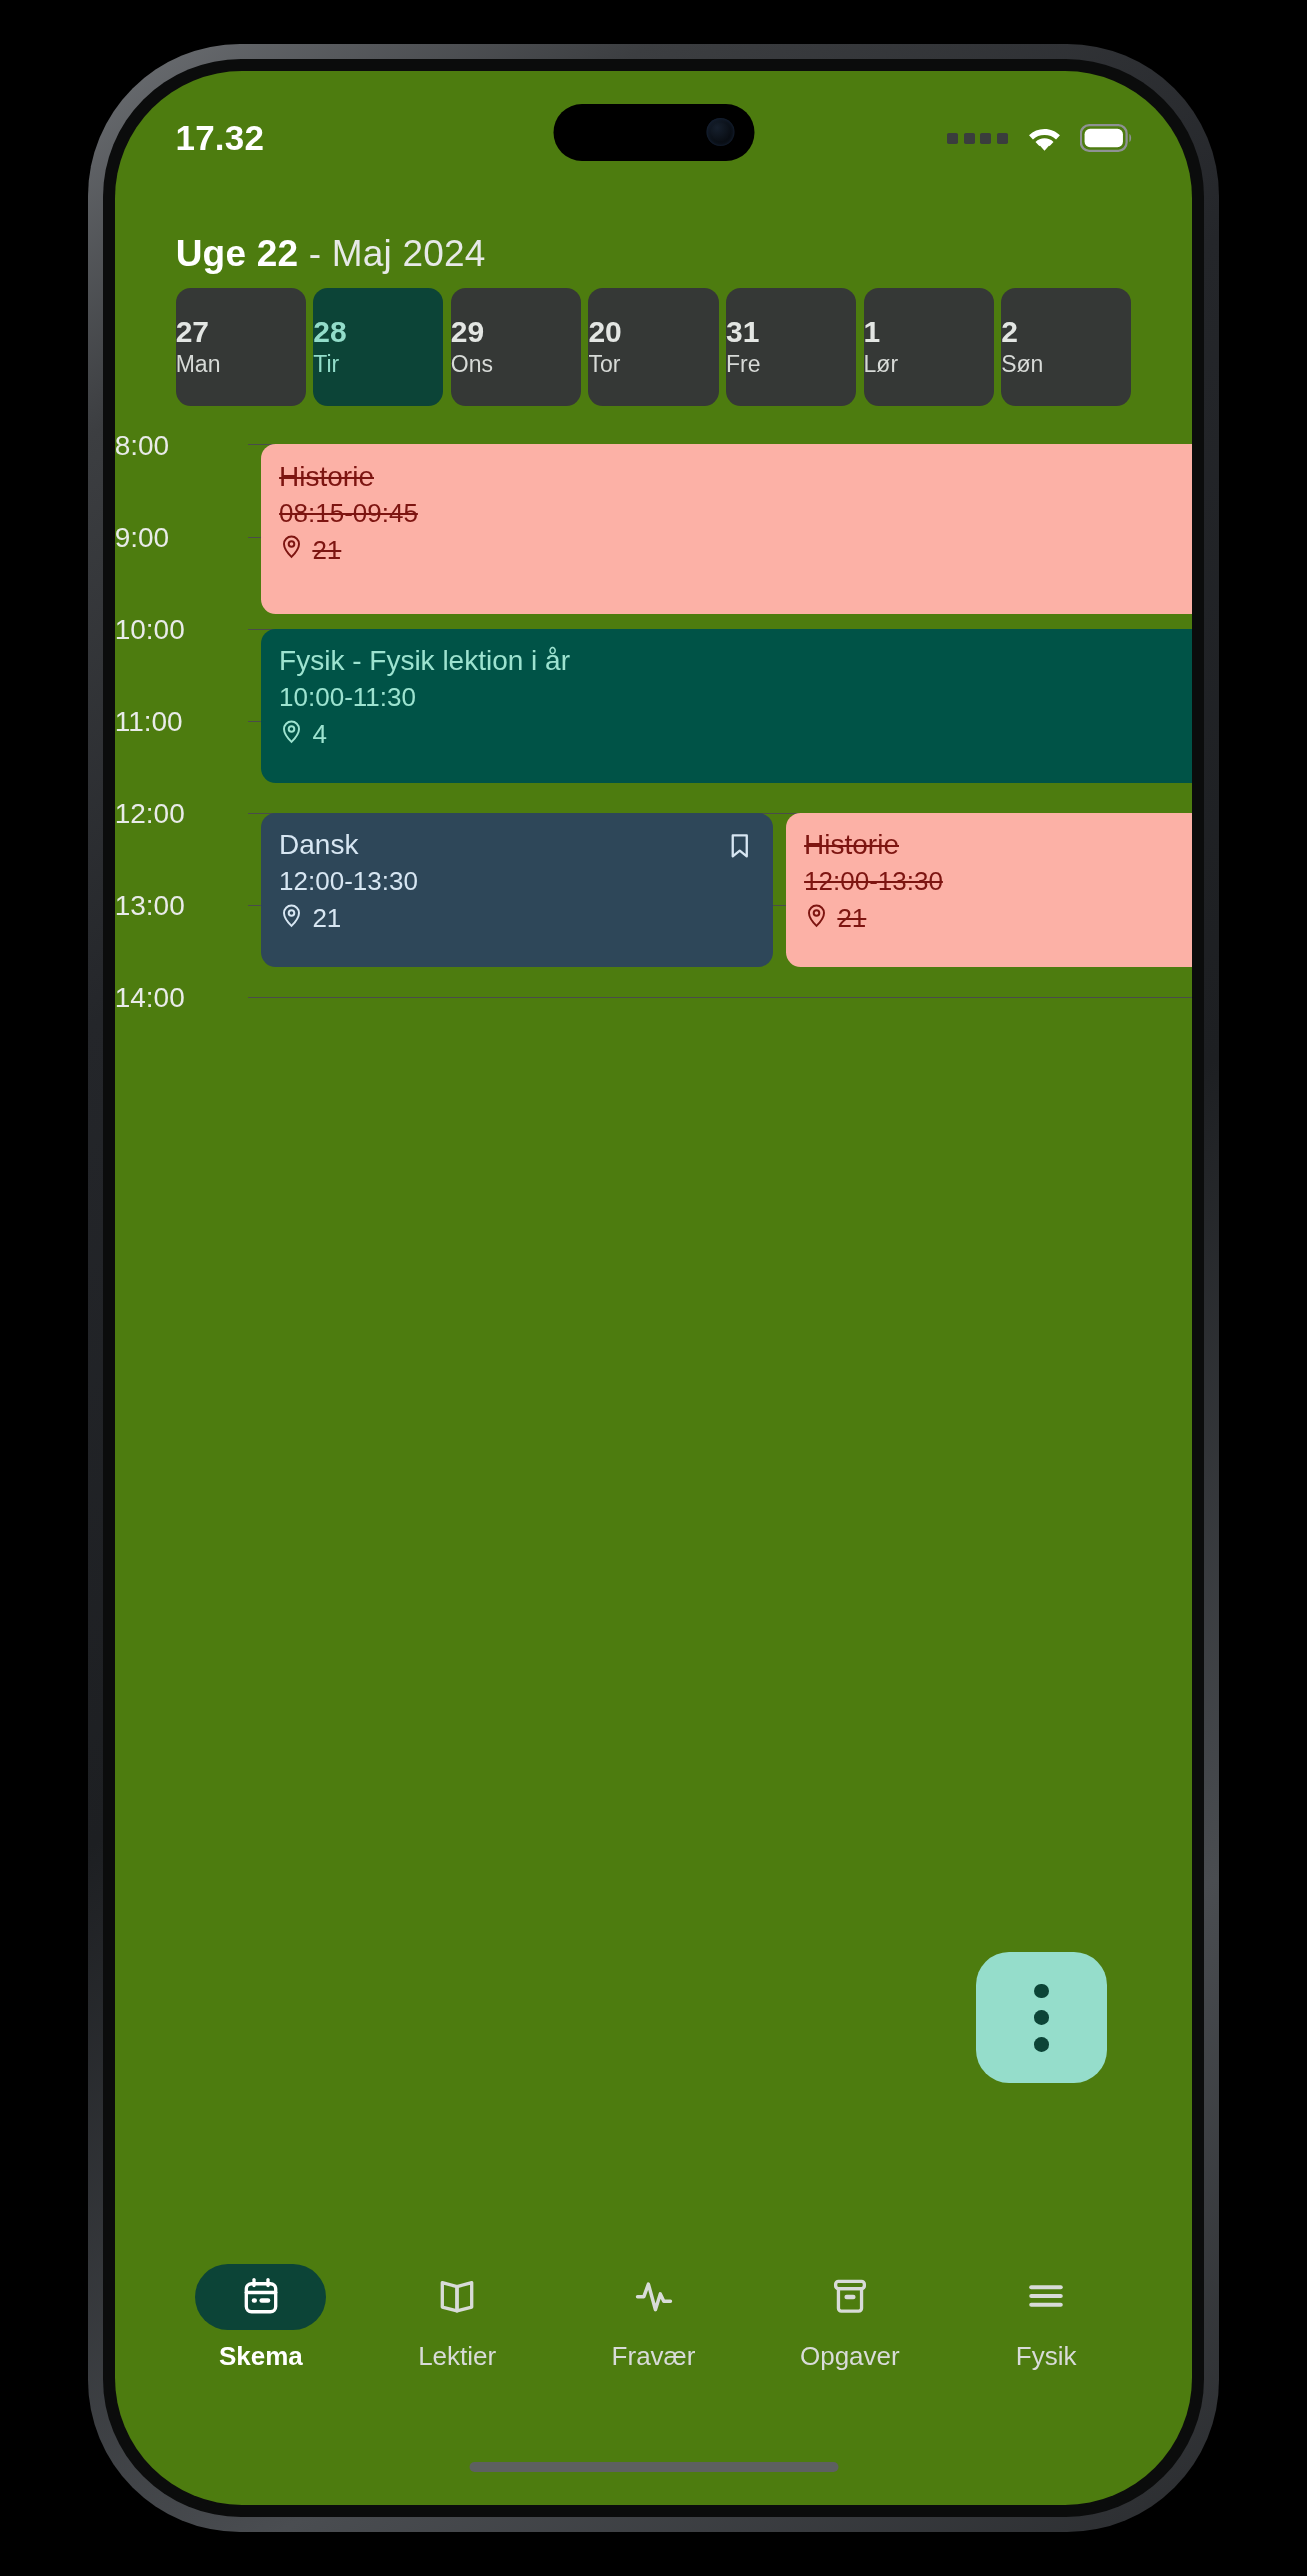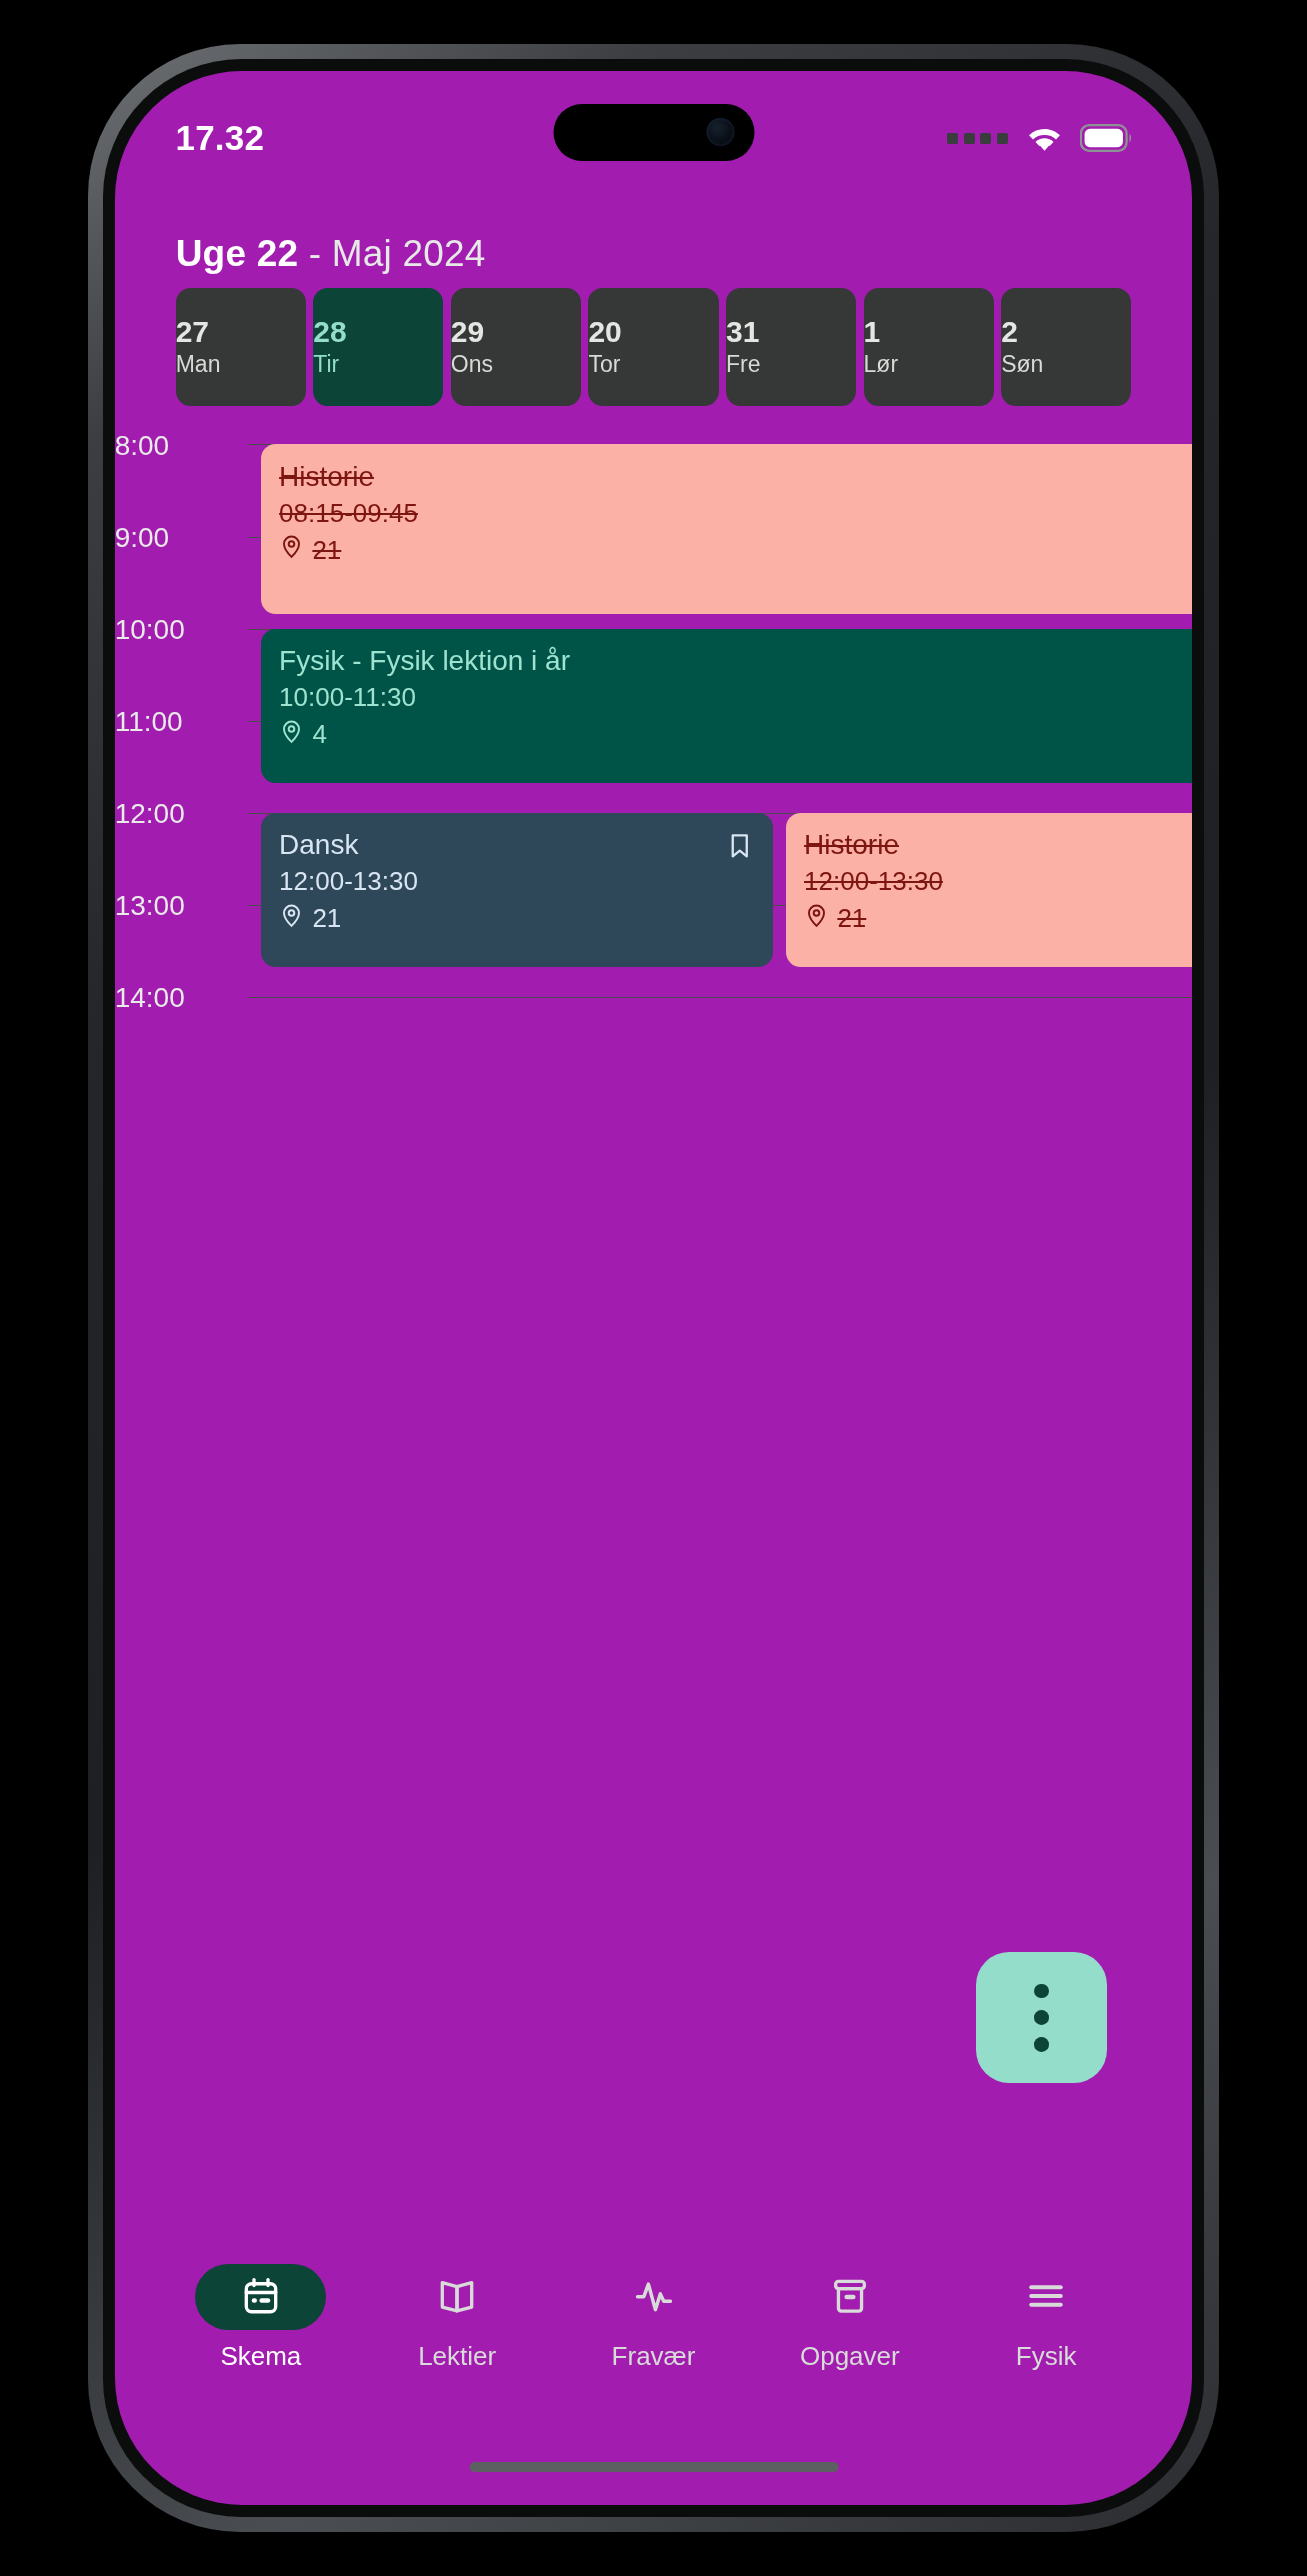--- a/index.html
+++ b/index.html
@@ -22,21 +22,21 @@
   #phone-bezel{
     width:100%; height:100%;
     border-radius:138px;
     background:#0b0c0c;
     padding:12px;
   }
   #screen{
     position:relative;
     width:100%; height:100%;
     border-radius:127px;
-    background:#a21caf;
+    background:#4d7c0f;
     overflow:hidden;
   }
 
   
   .side-btn{ position:absolute; background:linear-gradient(90deg,#54575b,#2c2e31); border-radius:3.7px;}
   #btn-silent{ left:81px; top:548px; width:10px; height:88px;}
   #btn-volup{ left:81px; top:700px; width:10px; height:153px;}
   #btn-voldn{ left:81px; top:884px; width:10px; height:153px;}
   #btn-power{ right:81px; top:792px; width:10px; height:212px;}
 
@@ -149,21 +149,21 @@
   }
   .nav-item{
     flex:1; display:flex; flex-direction:column; align-items:center; gap:11px;
   }
   .nav-pill{
     width:131px;height:66px;border-radius:33px;
     display:flex;align-items:center;justify-content:center;
   }
   .nav-item.active .nav-pill{ background:#0c4437; }
   .nav-label{ font-size:26px; color:#d8dbd8; }
-  .nav-item.active .nav-label{ font-weight:normal; color:#fff;}
+  .nav-item.active .nav-label{ font-weight:bold; color:#fff;}
 
   #home-indicator{
     position:absolute; left:50%; transform:translateX(-50%);
     bottom:33px; width:369px; height:10px; border-radius:5.5px; background:#5d6060;
   }
 </style>
 </head>
 <body>
 
 <div id="phone-frame">

